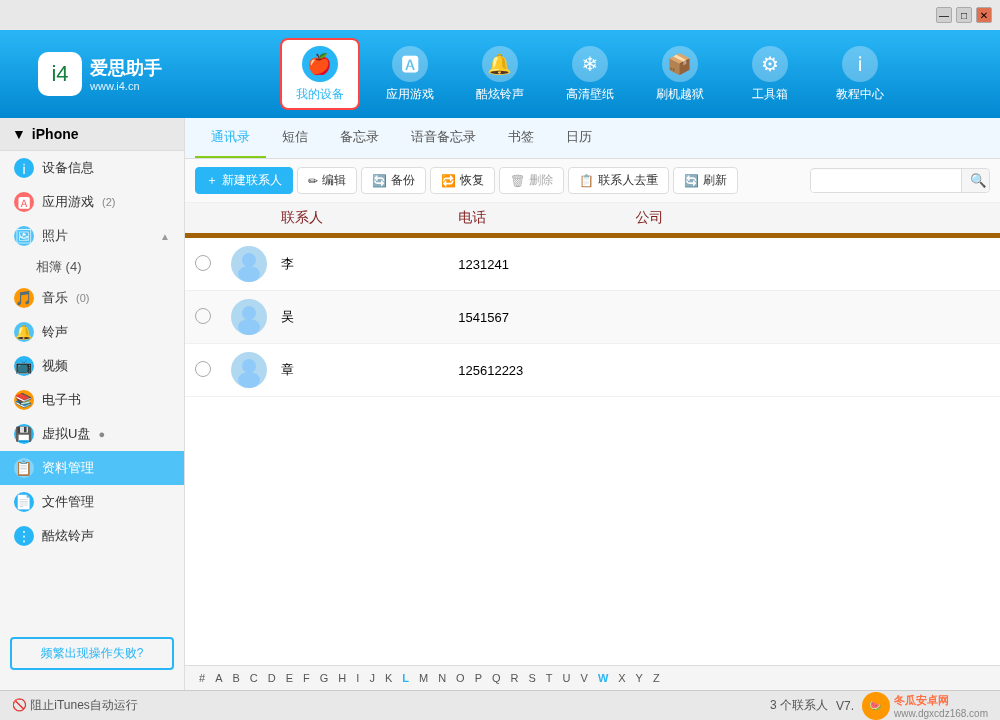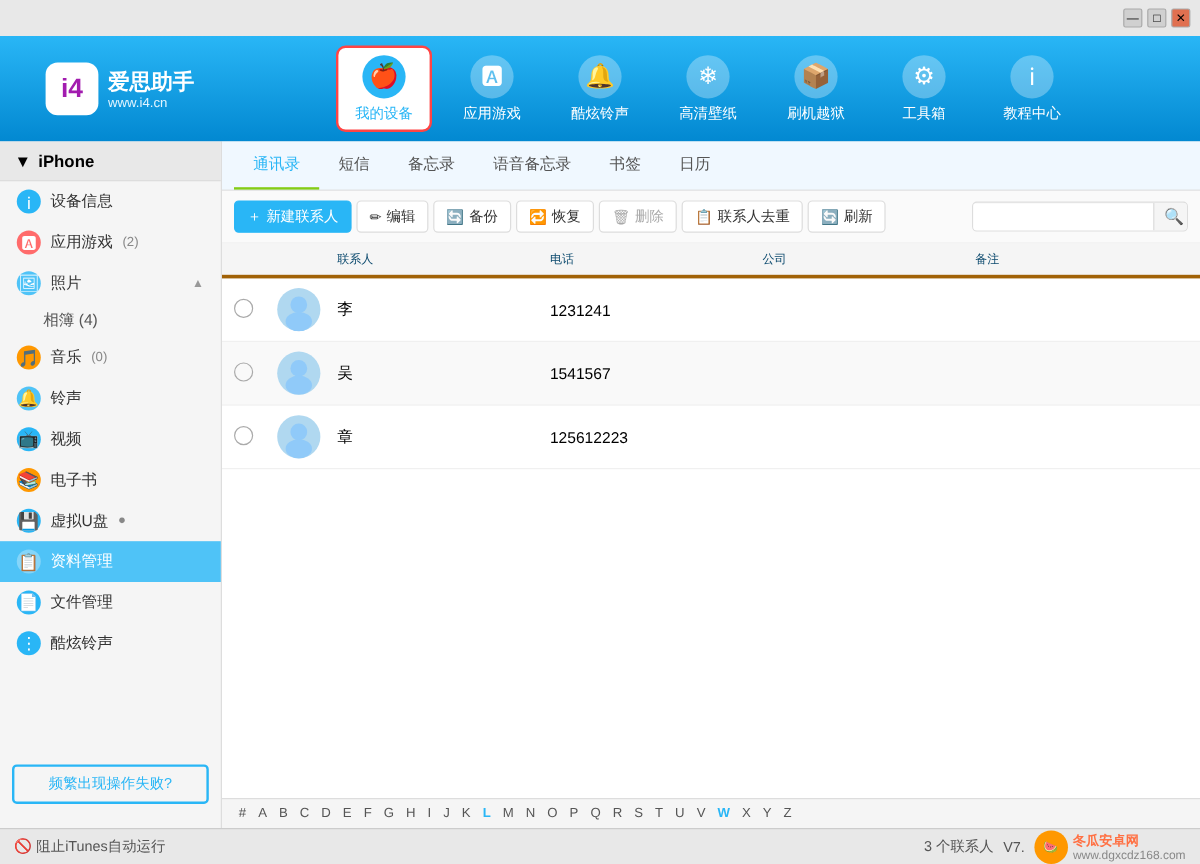--- a/index.html
+++ b/index.html
@@ -218,23 +218,23 @@
     
     .contact-table {
       flex: 1;
       overflow-y: auto;
     }
     .table-header {
       display: grid;
       grid-template-columns: 36px 50px 1fr 1fr 1fr 1fr;
       padding: 6px 10px;
       background: #f5f5f5;
-      border-bottom: 3px solid #a16207;
-      color: #0c4a6e;
-      font-size: 10px;
+      border-bottom: 5px solid #a16207;
+      color: #7f1d1d;
+      font-size: 14px;
     }
     .table-row {
       display: grid;
       grid-template-columns: 36px 50px 1fr 1fr 1fr 1fr;
       padding: 8px 10px;
       border-bottom: 1px solid #f0f0f0;
       align-items: center;
     }
     .table-row.alt { background: #f9f9f9; }
     .contact-avatar {
@@ -299,21 +299,21 @@
 <div class="title-bar">
   <div class="title-bar-btn">—</div>
   <div class="title-bar-btn">□</div>
   <div class="title-bar-btn close">✕</div>
 </div>
 
 <div class="top-nav">
   <div class="logo-area">
     <div class="logo-box">
       <div class="logo-icon">
-        <span style="font-size:22px;font-weight:700;color:#a21caf;">i4</span>
+        <span style="font-size:22px;font-weight:400;color:#15803d;">i4</span>
       </div>
       <div class="logo-text-area">
         <span class="logo-main">爱思助手</span>
         <span class="logo-sub">www.i4.cn</span>
       </div>
     </div>
   </div>
 
   <div class="nav-items" id="nav-items-container">
       <div class="nav-item active">
@@ -472,21 +472,20 @@
       </div>
     </div>
 
     <div class="contact-table">
       <div class="table-header">
         <div></div>
         <div></div>
         <div>联系人</div>
         <div>电话</div>
         <div>公司</div>
-        <div>备注</div>
       </div>
       <div id="contacts-container">
           <div class="table-row">
     <div><span class="check-circle"></span></div>
     <div>
       <div class="contact-avatar">
         <svg width="36" height="36" viewBox="0 0 36 36">
           <circle cx="18" cy="14" r="7" fill="#90caf9"></circle>
           <ellipse cx="18" cy="28" rx="11" ry="8" fill="#90caf9"></ellipse>
         </svg>

